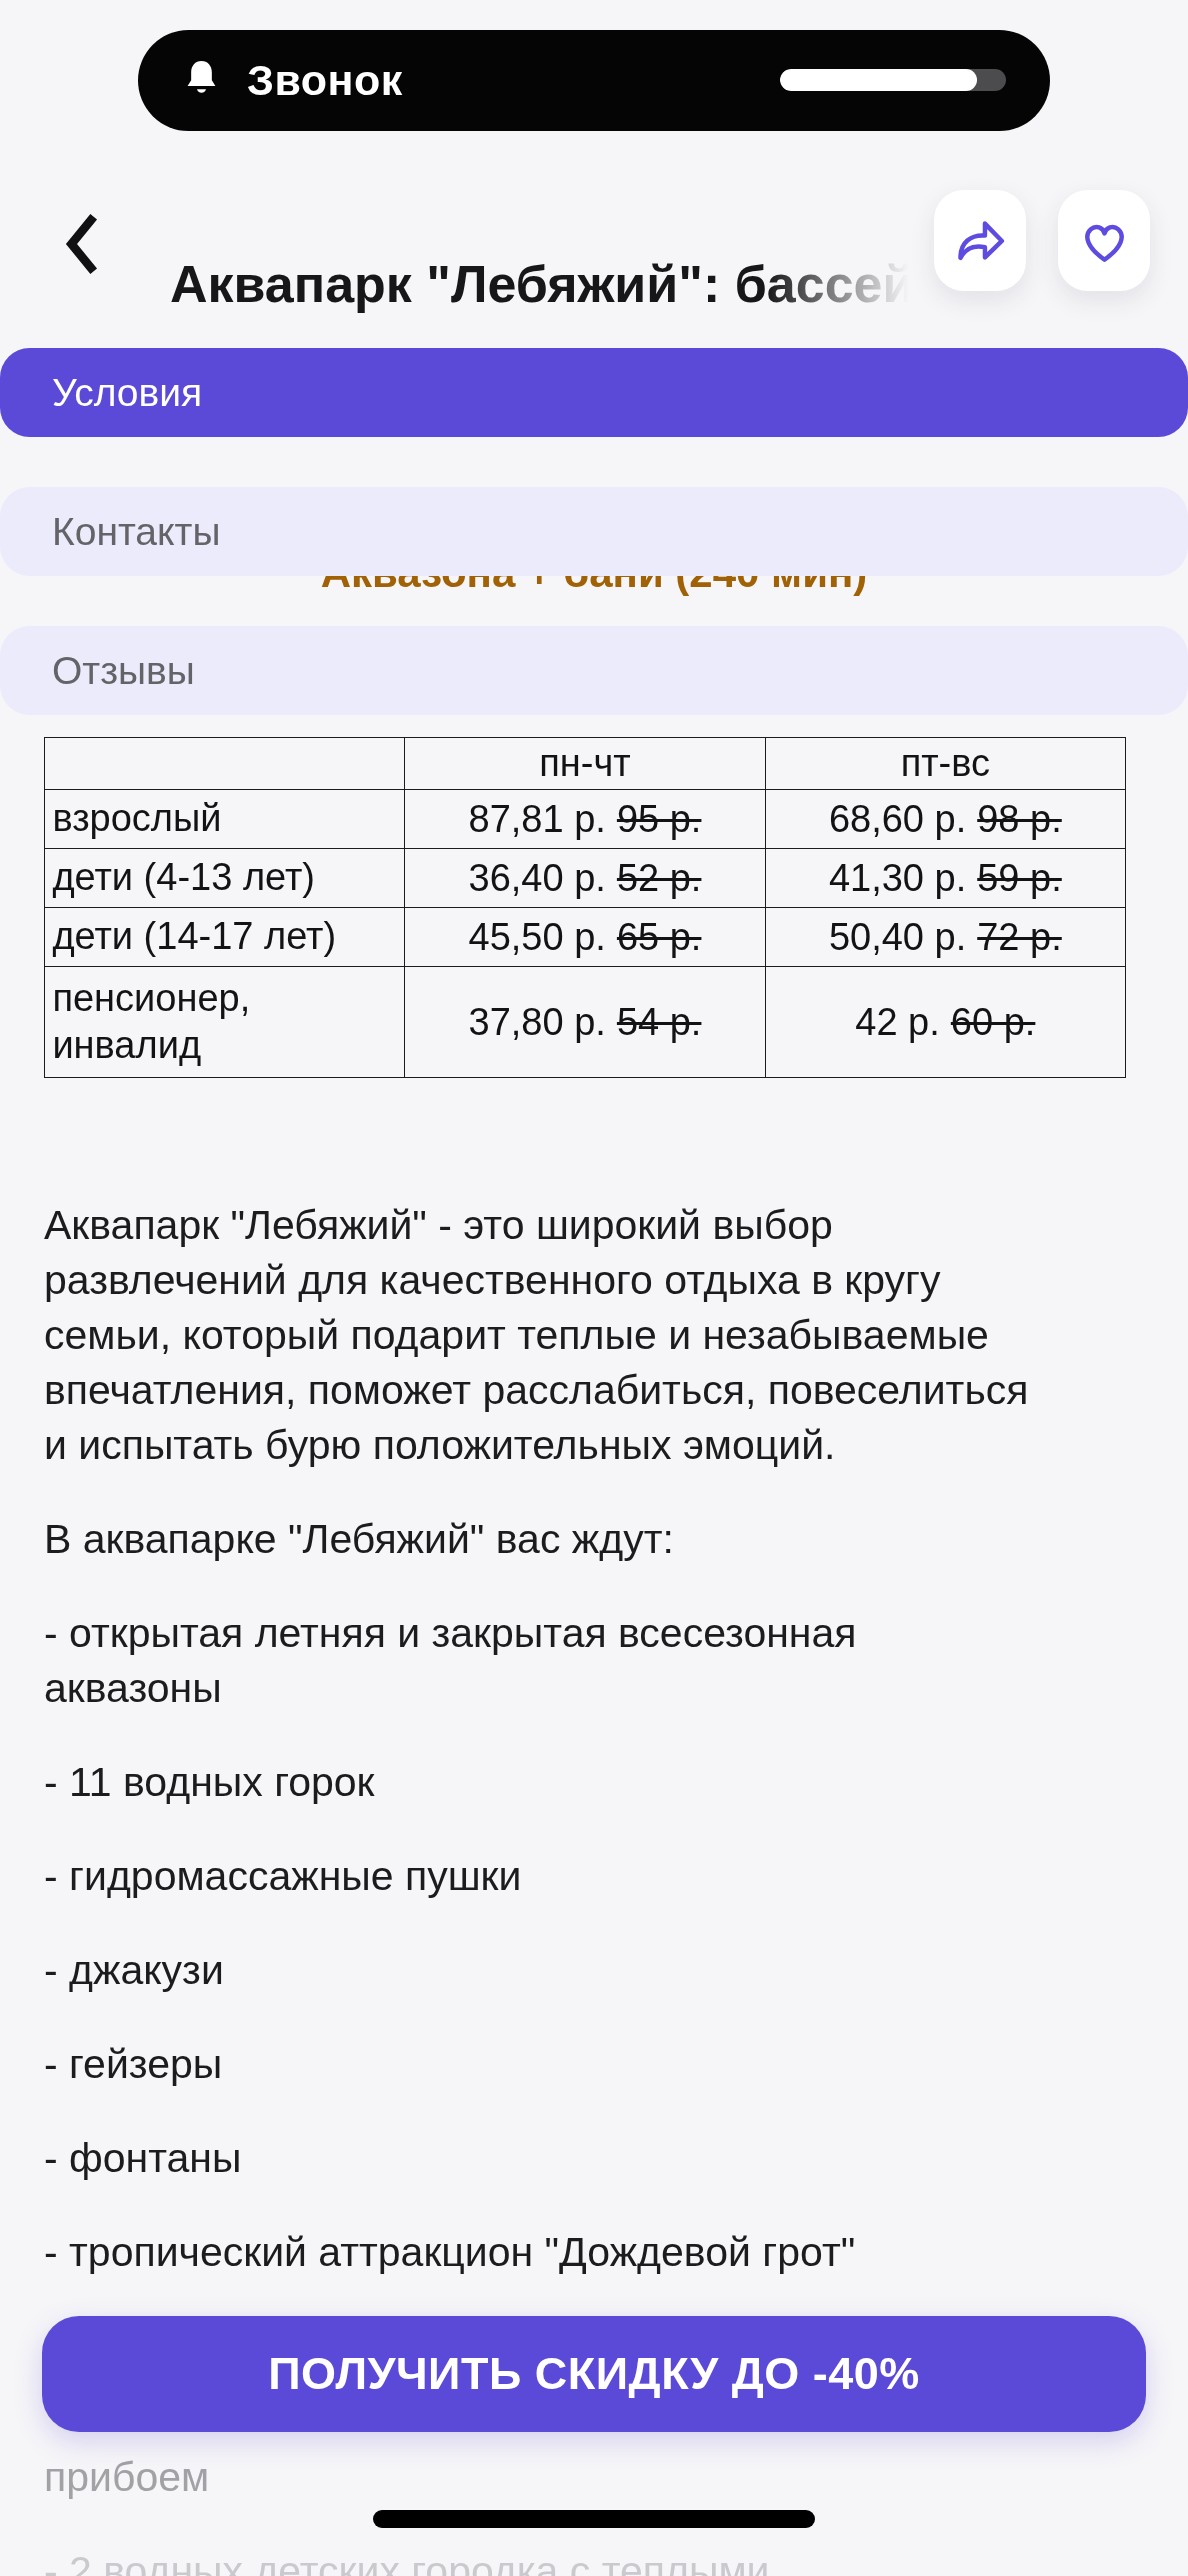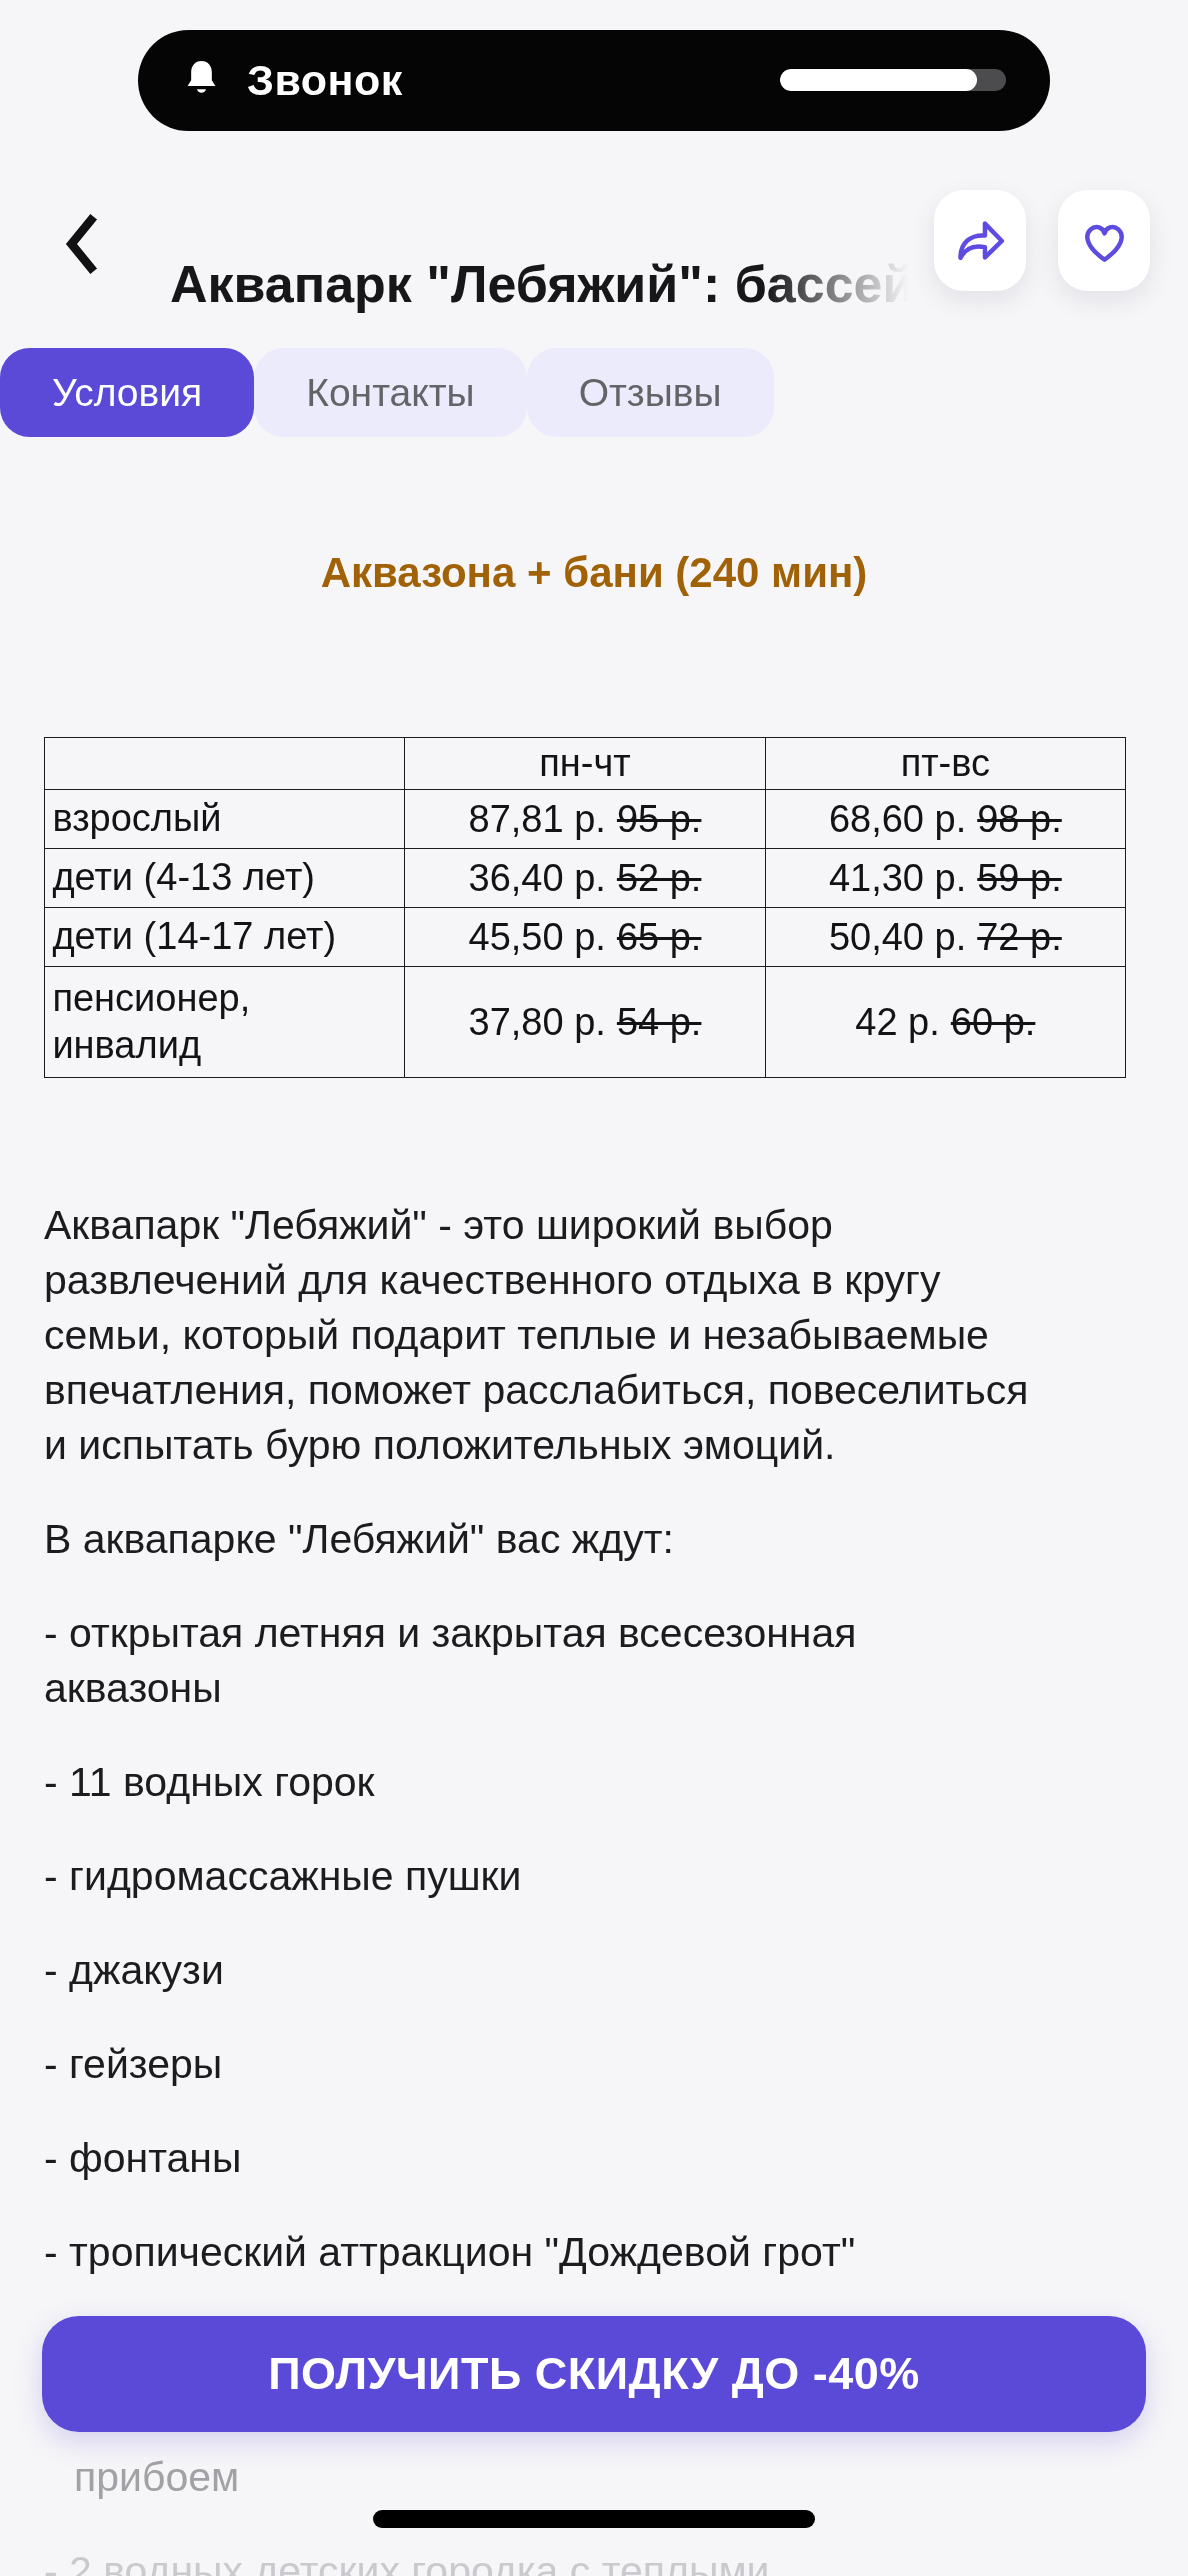--- a/index.html
+++ b/index.html
@@ -28,40 +28,40 @@
   .page-title{position:absolute;left:170px;top:214px;width:746px;height:70px;font-size:52px;font-weight:700;color:#17171a;
     white-space:nowrap;overflow:hidden;line-height:70px;
     -webkit-mask-image:linear-gradient(90deg,#000 80%,transparent 99%);
     mask-image:linear-gradient(90deg,#000 80%,transparent 99%);}
   .icon-button{position:absolute;top:190px;width:92px;height:101px;background:#ffffff;border:none;border-radius:29.5px;
     box-shadow:0 9.2px 24px rgba(50,50,90,.10);display:flex;align-items:center;justify-content:center;cursor:pointer;}
   .share-button{left:934px;}
   .fav-button{left:1058px;}
 
   
-  .tabs{position:absolute;top:348px;left:0;right:0;display:flex;justify-content:flex-start;z-index:2;}
+  .tabs{position:absolute;top:348px;left:0;right:0;display:flex;justify-content:flex-start;gap:50px;z-index:2;flex-direction:column;}
   .tab{font-size:39px;line-height:39px;padding:25px 52px;border-radius:29.5px;background:var(--tab-inactive-bg);
     color:var(--tab-inactive-text);cursor:pointer;white-space:nowrap;}
   .tab.active{background:var(--accent);color:#fff;}
 
   .section-title{position:absolute;top:549px;left:0;width:100%;text-align:center;font-size:42px;font-weight:700;color:#a16207;}
 
   
   .price-table{position:absolute;left:44px;top:737px;width:1082px;border-collapse:collapse;font-size:38px;color:#131316;table-layout:fixed;}
   .price-table th,.price-table td{border:1.8px solid #1c1c1e;font-weight:400;text-align:center;vertical-align:middle;padding:3.7px 5.5px;}
   .price-table thead tr{height:52px;}
   .price-table tbody tr{height:59px;}
   .price-table tbody tr:last-child{height:111px;border-radius:27px;}
   .price-table td.row-label{text-align:left;padding-left:7.4px;white-space:pre-line;line-height:1.25;}
   .price-old{text-decoration:line-through;margin-left:11px;}
 
   
   .description{position:absolute;left:44px;top:1198px;width:1102px;font-size:41px;line-height:55px;color:#1c1c1e;z-index:1;}
   .description p{margin:0 0 39px 0;white-space:pre-line;}
-  .description p.muted{color:var(--muted);margin-left:30px;}
+  .description p.muted{color:var(--muted);}
   .description p.faint{color:var(--faint);}
   .description p.gap-above{margin-top:170px;}
 
   
   .cta{position:absolute;left:42px;top:2316px;width:1104px;height:116px;background:var(--accent);border:none;border-radius:37px;
     color:#fff;font-size:45px;font-weight:700;font-family:inherit;letter-spacing:0.5px;display:flex;align-items:center;justify-content:center;
     z-index:30;cursor:pointer;box-shadow:0 9.2px 28px rgba(91,73,215,.22);}
 
   .home-indicator{position:absolute;left:373px;top:2510px;width:442px;height:17.5px;border-radius:9.2px;background:#000;z-index:40;}
 </style>

